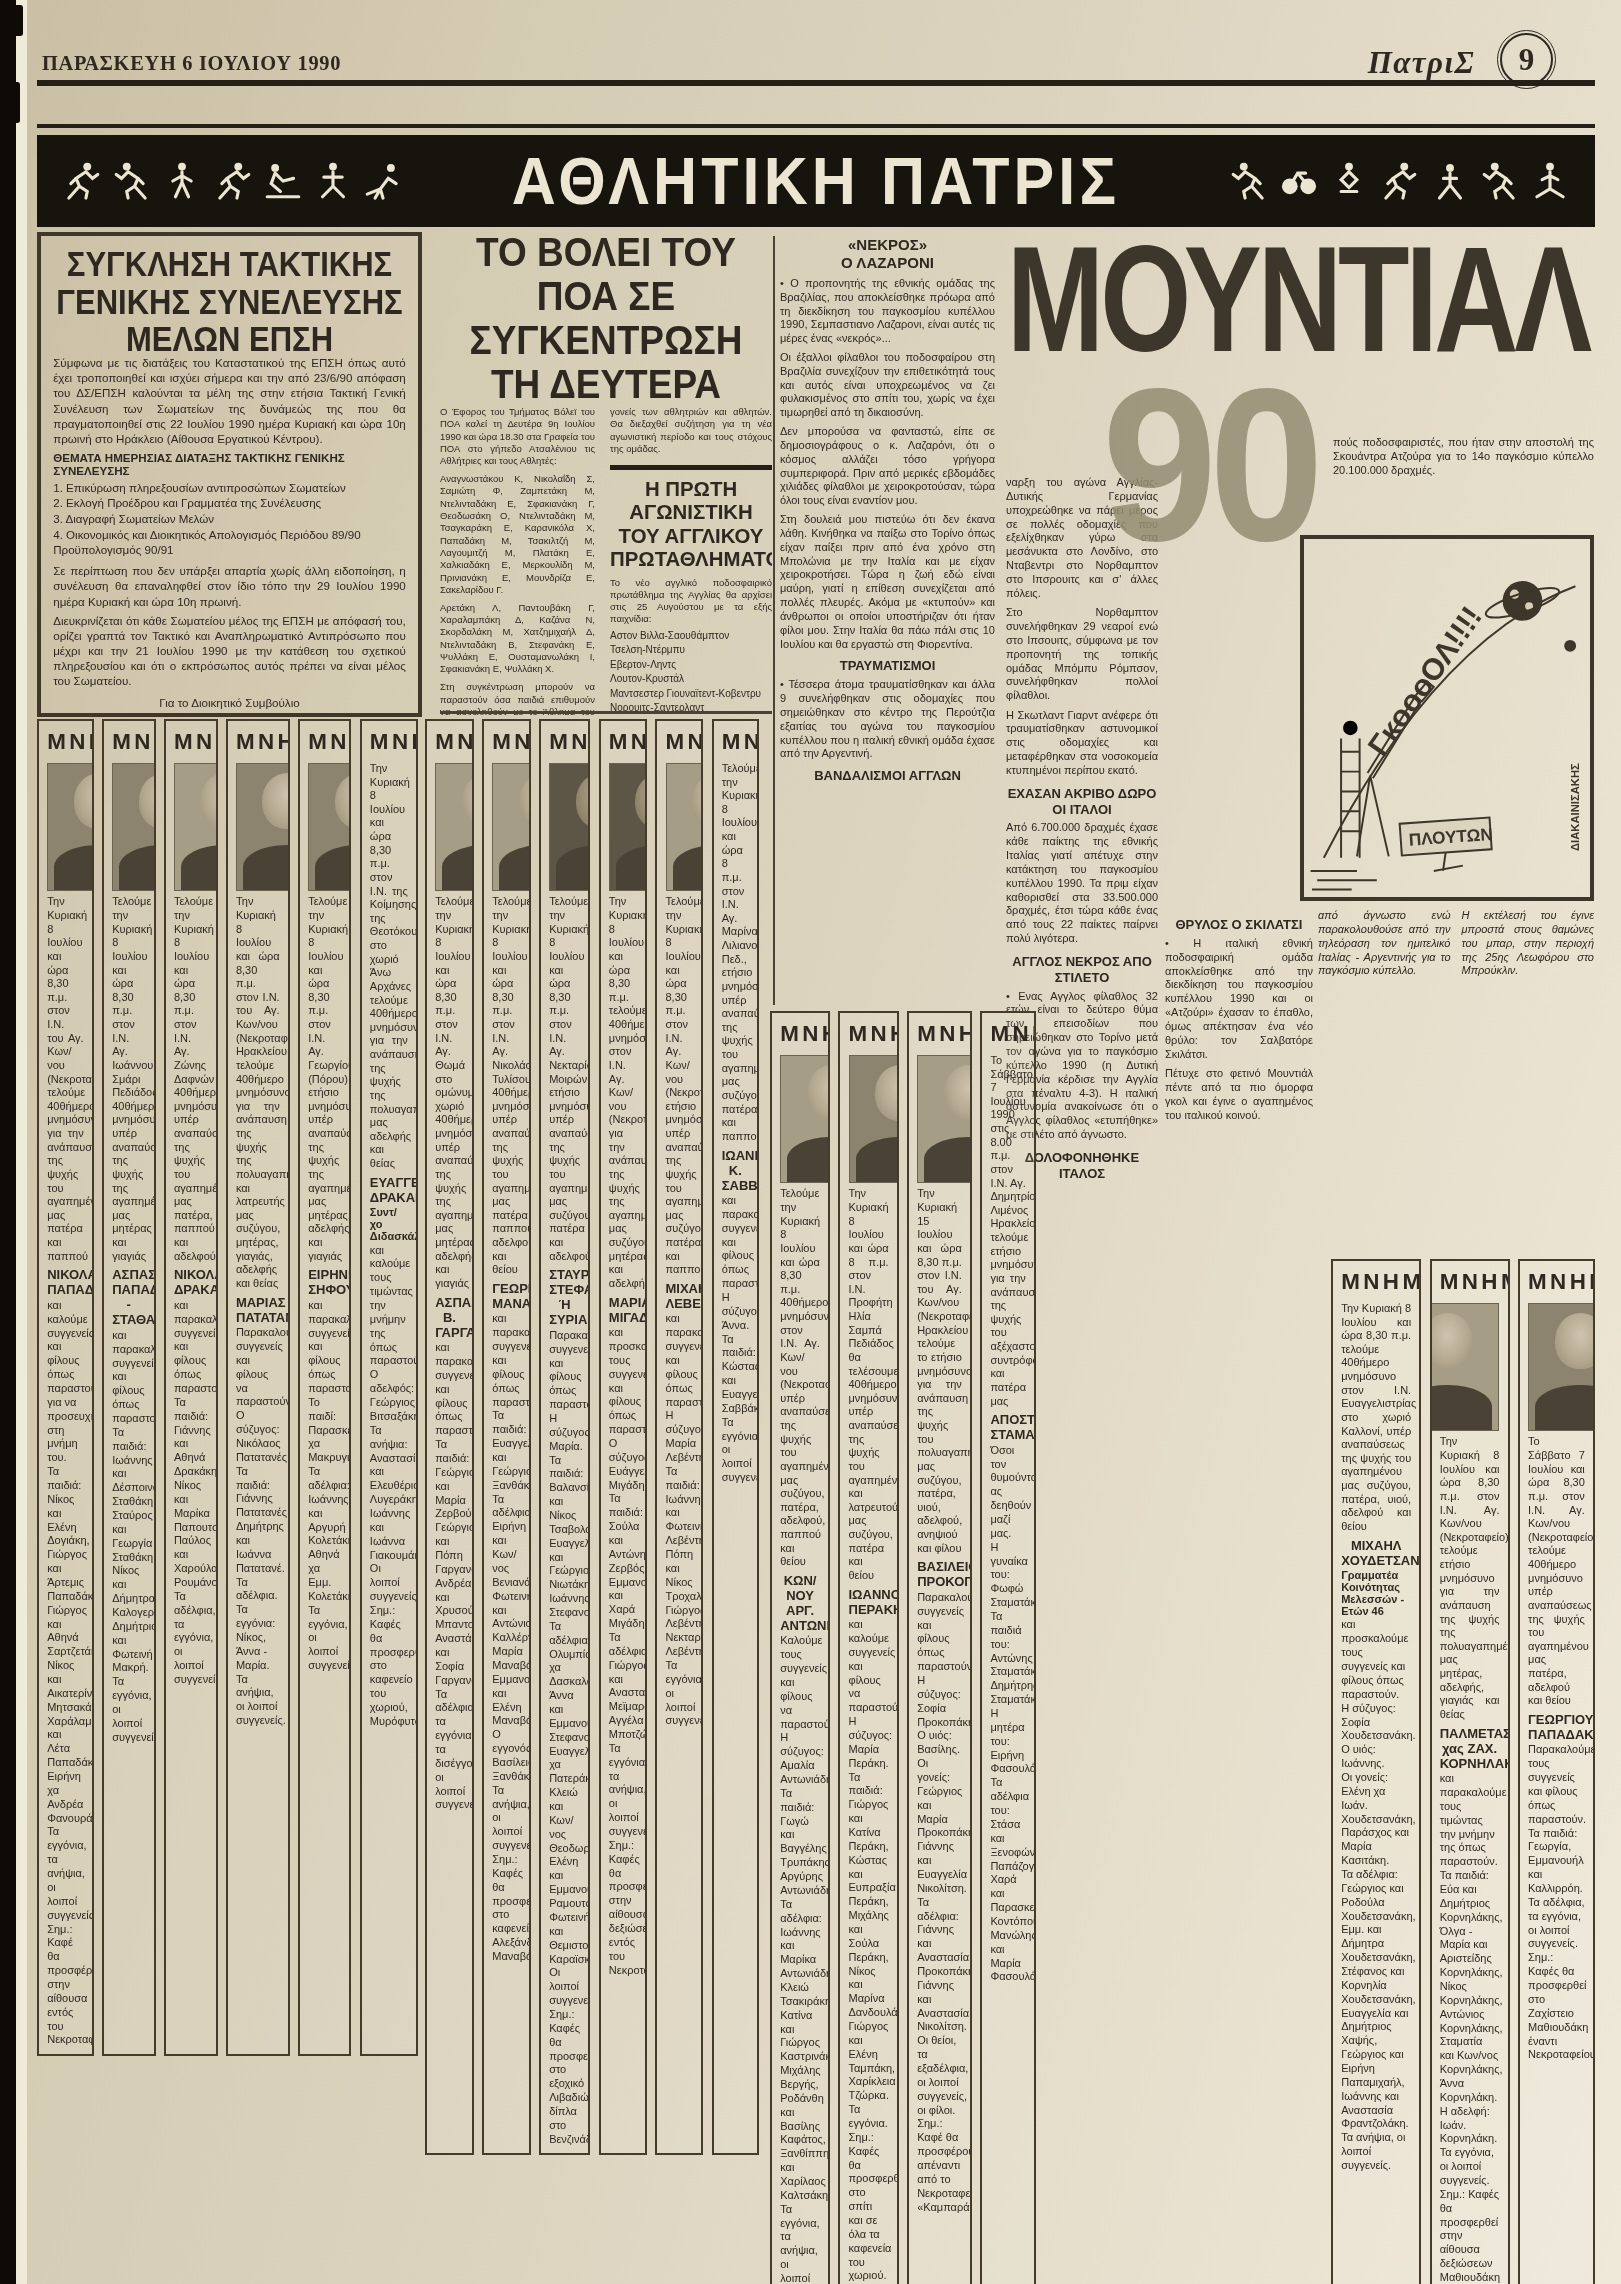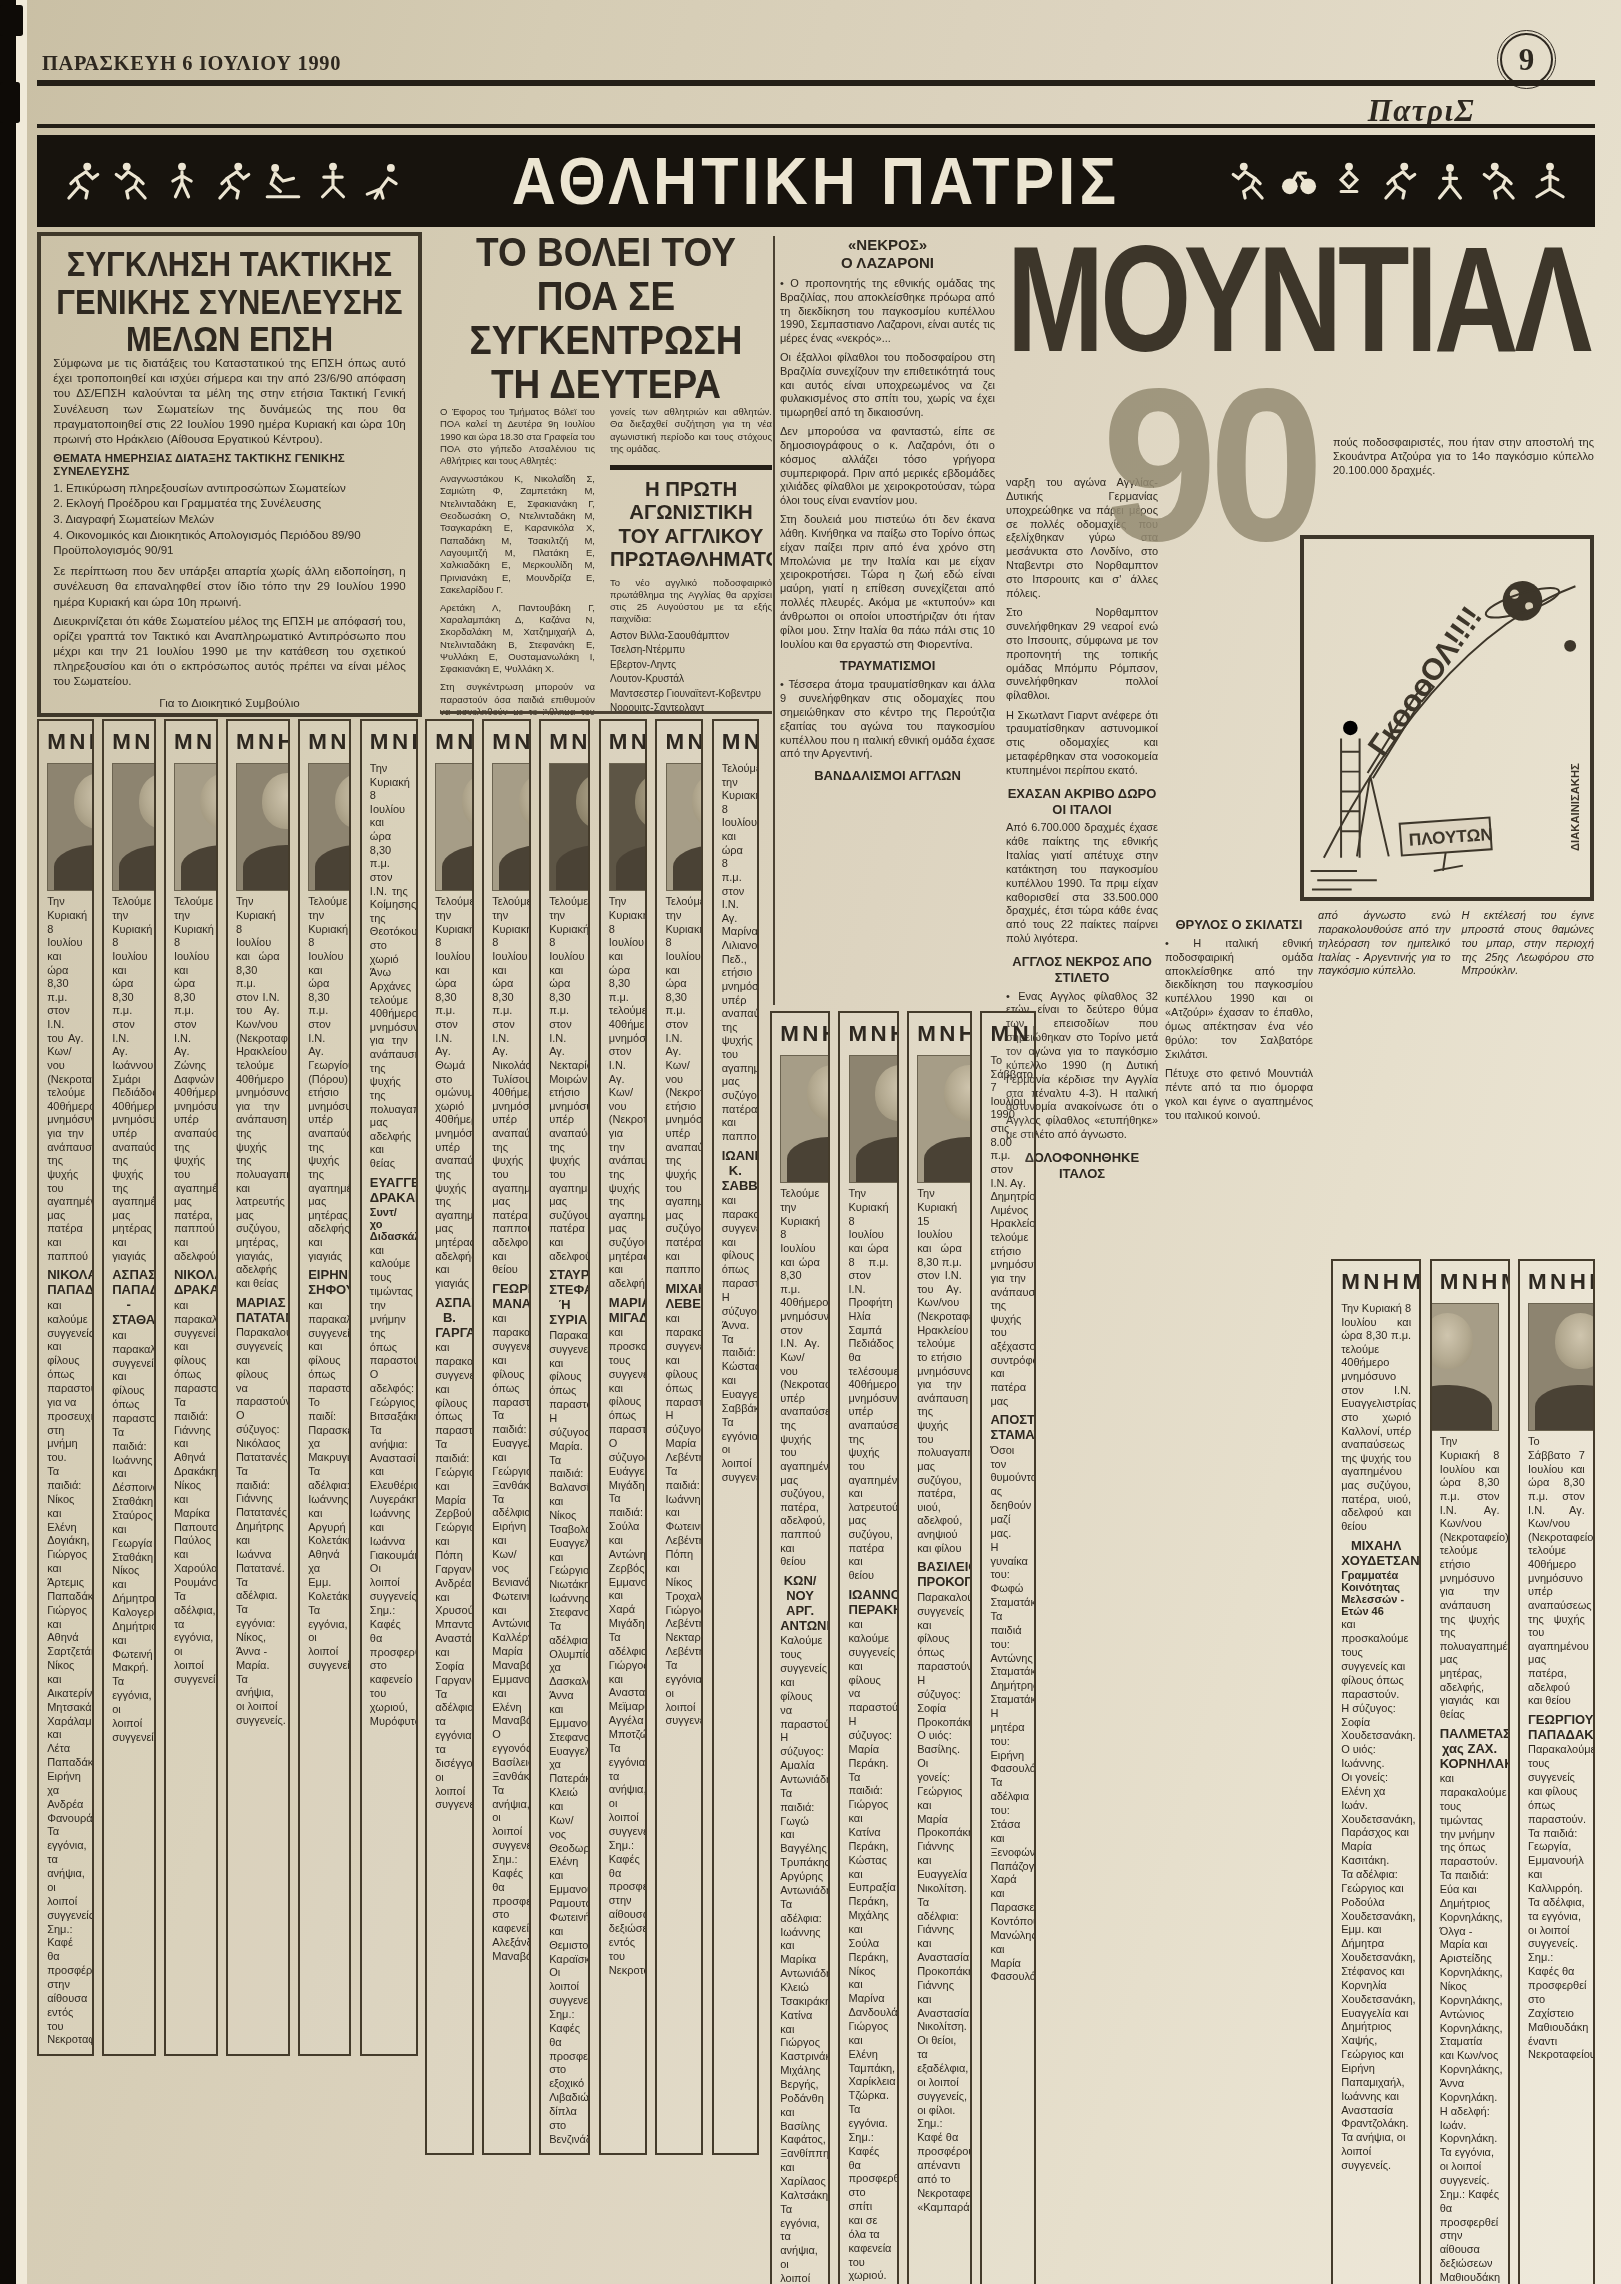--- a/index.html
+++ b/index.html
@@ -9,21 +9,21 @@
         background:linear-gradient(105deg,#c9bfa4 0%,#d5ccb4 25%,#ddd4c0 50%,#e6dfcc 75%,#efe9da 100%);}
   
   .scan-strip{position:absolute;left:0;top:0;width:16.3px;height:100%;background:#0e0b07;}
   .scan-gap{position:absolute;left:16.3px;top:0;width:11px;height:100%;background:#f0ead9;}
   .scan-blob{position:absolute;background:#0e0b07;border-radius:2.7px;}
 
   
   .hdr-date{position:absolute;left:42px;top:52px;font-family:"Liberation Serif",serif;
             font-weight:bold;font-size:20.4px;letter-spacing:0.7px;}
   .hdr-masthead{position:absolute;right:146px;top:45px;font-family:"Liberation Serif",serif;
-            font-style:italic;font-weight:bold;font-size:31px;letter-spacing:1.4px;margin-top:48px;}
+            font-style:italic;font-weight:bold;font-size:31px;letter-spacing:1.4px;}
   .hdr-pagenum{position:absolute;right:68px;top:33px;width:49px;height:49px;border:2.7px solid #2e2820;
             border-radius:50%;outline:1.4px solid #2e2820;outline-offset:2px;
             display:flex;align-items:center;justify-content:center;
             font-family:"Liberation Serif",serif;font-size:31px;font-weight:bold;}
   .rule{position:absolute;background:#241f17;}
 
   
   #banner{position:absolute;left:37px;top:135px;width:1558px;height:92px;background:#17130d;
           display:flex;align-items:center;justify-content:space-between;padding:0 24px;box-sizing:border-box;}
   .banner-title{color:#ece5d2;font-size:61px;font-weight:bold;letter-spacing:4.1px;white-space:nowrap;

